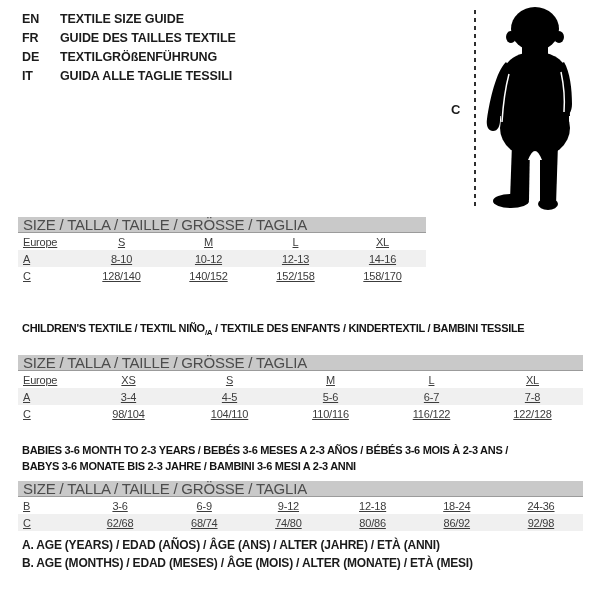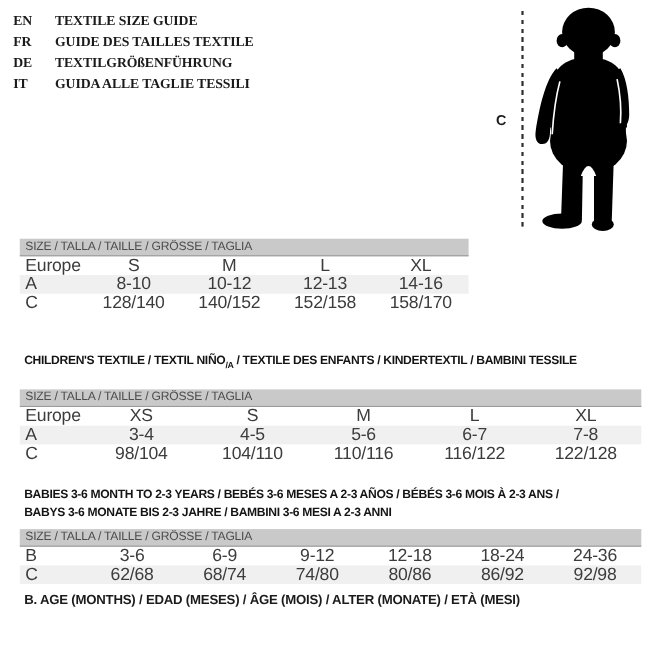--- a/index.html
+++ b/index.html
@@ -2,21 +2,21 @@
 <html><head>
 <meta charset="utf-8">
 <style>
   html,body{margin:0;padding:0;}
   body{
     width:600px;height:600px;position:relative;background:#ffffff;
     font-family:"Liberation Sans","DejaVu Sans",sans-serif;
     color:#1d1d1d;overflow:hidden;
   }
   
-  #langs{position:absolute;top:10px;left:12px;font-family:Liberation Serif, serif;}
+  #langs{position:absolute;top:10px;left:22px;}
   .lang-row{display:flex;line-height:19px;font-size:12.5px;font-weight:bold;letter-spacing:-0.1px;color:#1b1b1b;}
   .lang-code{width:38px;flex:0 0 38px;}
   
   #measure-line{
     position:absolute;left:474px;top:10px;width:2px;height:196px;
     background:repeating-linear-gradient(to bottom,#2e2e2e 0 4px,transparent 4px 8px);
   }
   #measure-label{position:absolute;left:451px;top:102px;font-size:13px;font-weight:bold;color:#1b1b1b;}
   #baby-svg{position:absolute;left:482px;top:4px;}
   
@@ -27,24 +27,24 @@
   .section-title{
     font-size:11px;font-weight:bold;letter-spacing:-0.3px;color:#141414;
     white-space:nowrap;line-height:12px;padding-left:4px;
   }
   .section-title sub{font-size:8px;}
   #sec1 .section-title{margin-bottom:11px;}
   #sec2 .section-title{margin-bottom:16px;}
   #sec3 .section-title{line-height:16px;margin-bottom:7px;}
   .thead{
     height:15px;line-height:15px;background:#c9c9c9;color:#4c4c4c;
-    font-size:11px;letter-spacing:-0.2px;padding-left:5px;
+    font-size:15px;letter-spacing:-0.2px;padding-left:5px;
     border-bottom:1px solid #9b9b9b;
   }
-  .trow{display:flex;height:17px;align-items:center;font-size:16px;color:#3c3c3c;letter-spacing:-0.2px;}
+  .trow{display:flex;height:17px;align-items:center;font-size:11px;color:#3c3c3c;letter-spacing:-0.2px;text-decoration:underline;}
   .trow.shaded{background:#f0f0f0;}
   .tcell{flex:1;text-align:center;}
   .tcell.label{flex:0 0 55px;text-align:left;padding-left:5px;}
   
   #footnotes{position:absolute;top:536px;left:22px;}
   .footnote{line-height:18px;font-size:12px;font-weight:bold;letter-spacing:-0.2px;color:#1b1b1b;white-space:nowrap;}
 </style>
 </head>
 <body>
 
@@ -182,14 +182,15 @@
       <div class="tcell">68/74</div>
       <div class="tcell">74/80</div>
       <div class="tcell">80/86</div>
       <div class="tcell">86/92</div>
       <div class="tcell">92/98</div>
     </div>
   </div>
 </div>
 
 <div id="footnotes">
+  <div class="footnote">A. AGE (YEARS) / EDAD (AÑOS) / ÂGE (ANS) / ALTER (JAHRE) / ETÀ (ANNI)</div>
   <div class="footnote">B. AGE (MONTHS) / EDAD (MESES) / ÂGE (MOIS) / ALTER (MONATE) / ETÀ (MESI)</div>
 </div>
 
 </body></html>

